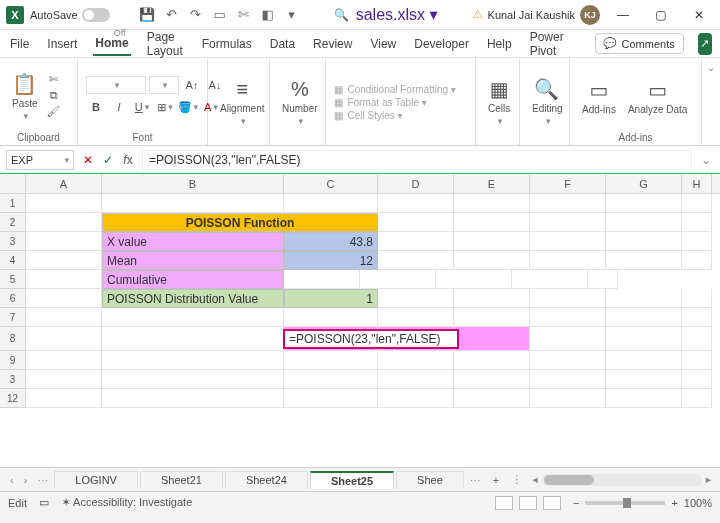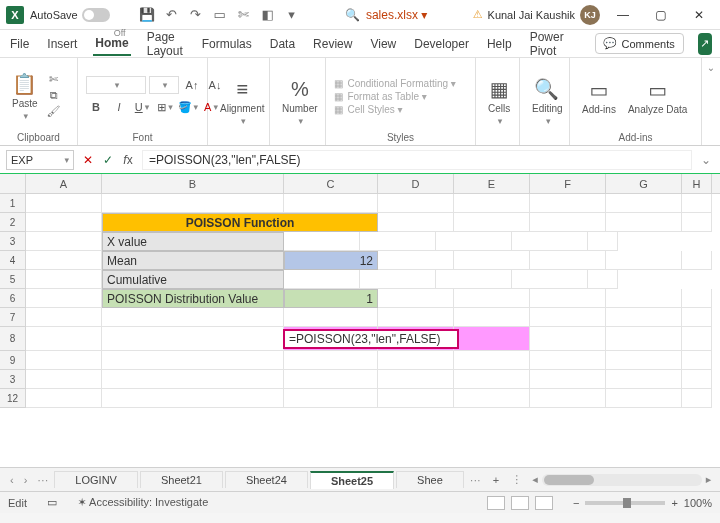--- a/index.html
+++ b/index.html
@@ -7,21 +7,21 @@
   .titlebar { height: 30px; background: #fff; display: flex; align-items: center; padding: 0 6px; border-bottom: 1px solid #e0e0e0; }
   .titlebar .left { display: flex; align-items: center; gap: 6px; }
   .x-icon { width: 18px; height: 18px; background: #217346; color: #fff; display: flex; align-items: center; justify-content: center; font-weight: bold; font-size: 11px; border-radius: 2px; }
   .autosave { display: flex; align-items: center; gap: 4px; font-size: 11px; }
   .toggle { width: 28px; height: 14px; background: #ccc; border-radius: 7px; position: relative; }
   .toggle::after { content: ""; width: 10px; height: 10px; background: #fff; border-radius: 50%; position: absolute; top: 2px; left: 2px; }
   .qat { display: flex; gap: 8px; margin-left: 8px; align-items: center; }
   .qat-icon { width: 16px; height: 16px; color: #666; display: flex; align-items: center; justify-content: center; font-size: 13px; }
   .titlebar .center { flex: 1; text-align: center; display: flex; align-items: center; justify-content: center; gap: 6px; }
   .search-icon { color: #777; }
-  .filename { font-size: 12px; color: #c2410c; }
+  .filename { font-size: 16px; color: #4c1d95; }
   .titlebar .right { display: flex; align-items: center; gap: 8px; }
   .user { display: flex; align-items: center; gap: 5px; font-size: 11px; }
   .avatar { width: 20px; height: 20px; border-radius: 50%; background: #8b7355; color: #fff; display: flex; align-items: center; justify-content: center; font-size: 9px; font-weight: bold; }
   .win-btn { width: 30px; height: 24px; display: flex; align-items: center; justify-content: center; font-size: 12px; color: #333; }
   .tabs { height: 28px; background: #fff; display: flex; align-items: center; padding: 0 8px; gap: 14px; font-size: 12px; border-bottom: 1px solid #e0e0e0; }
   .tab { padding: 4px 2px; color: #444; cursor: pointer; }
   .tab.active { border-bottom: 2px solid #217346; font-weight: 600; }
   .tabs-spacer { flex: 1; }
   .comments-btn { display: flex; align-items: center; gap: 4px; border: 1px solid #ccc; border-radius: 4px; padding: 3px 8px; font-size: 11px; }
   .share-btn { width: 26px; height: 22px; background: #217346; border-radius: 4px; color:#fff; display:flex;align-items:center;justify-content:center;font-size:11px;}
@@ -50,36 +50,36 @@
   .col-headers { display: flex; height: 20px; background: #f3f3f3; border-bottom: 1px solid #d4d4d4; }
   .corner { width: 26px; border-right: 1px solid #d4d4d4; background:#f3f3f3;}
   .col-h { border-right: 1px solid #d4d4d4; text-align: center; font-size: 11px; color: #555; line-height: 20px; background:#f3f3f3;}
   .rows { display: flex; flex-direction: column; }
   .row { display: flex; height: 19px; }
   .row-h { width: 26px; border-right: 1px solid #d4d4d4; border-bottom: 1px solid #d4d4d4; text-align: center; font-size: 10px; color: #555; line-height: 19px; background:#f3f3f3;}
   .cell { border-right: 1px solid #e3e3e3; border-bottom: 1px solid #e3e3e3; padding: 0 4px; font-size: 12px; line-height: 19px; overflow: hidden; white-space: nowrap; }
   .wA { width: 76px; } .wB { width: 182px; } .wC { width: 94px; } .wD { width: 76px; }
   .wE { width: 76px; } .wF { width: 76px; } .wG { width: 76px; } .wH { width: 30px; }
   .hdr-orange { background: #ffc000; font-weight: bold; text-align: center; border: 1px solid #bfbfbf; }
-  .lbl-blue { background: #e5e5e5; border: 1px solid #bfbfbf; }
+  .lbl-blue { background: #f0abfc; border: 1px solid #bfbfbf; }
   .val-blue { background: #b4c6e7; border: 1px solid #bfbfbf; text-align: right; }
   .val-blue-c { background: #b4c6e7; border: 1px solid #bfbfbf; text-align: center; }
   .lbl-green { background: #c6e0b4; border: 1px solid #bfbfbf; }
   .val-green { background: #c6e0b4; border: 1px solid #bfbfbf; text-align: right; }
   .pink { background: #ff99ff; }
   .formula-cell-overlay { position: absolute; border: 2px solid #cc0066; background: #fff; font-size: 12px; padding: 1px 4px; display: flex; align-items: center; }
   .sheet-tabs { height: 24px; background: #f3f3f3; display: flex; align-items: center; border-top: 1px solid #d0d0d0; padding: 0 6px; gap: 2px; font-size: 11px; }
   .nav-arrow { color: #888; padding: 0 4px; }
   .stab { padding: 2px 20px; border: 1px solid #ddd; border-bottom: none; background: #f3f3f3; color: #444; }
   .stab.active { background: #fff; border-top: 2px solid #217346; font-weight: 600; }
   .add-sheet { padding: 0 6px; color: #666; }
   .hscroll { flex: 1; display: flex; align-items: center; justify-content: flex-end; }
   .hscroll-track { width: 160px; height: 12px; background: #e8e8e8; border-radius: 6px; position: relative; }
   .hscroll-thumb { position: absolute; left: 2px; top: 1px; width: 50px; height: 10px; background: #bbb; border-radius: 5px; }
-  .statusbar { height: 22px; background: #f3f3f3; display: flex; align-items: center; padding: 0 8px; font-size: 11px; color: #555; gap: 20px; border-top: 1px solid #d0d0d0; }
+  .statusbar { height: 22px; background: #f3f3f3; display: flex; align-items: center; padding: 0 8px; font-size: 11px; color: #555; gap: 12px; border-top: 1px solid #d0d0d0; }
   .statusbar .spacer { flex: 1; }
   .view-btns { display: flex; gap: 6px; }
   .view-btn { width: 18px; height: 14px; border: 1px solid #bbb; background: #fff; }
   .zoom { display: flex; align-items: center; gap: 6px; }
   .zoom-track { width: 80px; height: 4px; background: #ccc; position: relative; }
   .zoom-thumb { position: absolute; left: 38px; top: -3px; width: 8px; height: 10px; background: #888; }
   .chev { font-size: 9px; color: #888; margin-left: 2px; }
   .ribbon-expand { width: 18px; display:flex; align-items:flex-start; justify-content:center; padding-top:4px; color:#888; font-size:10px;}
 </style>
 </head>
@@ -220,21 +220,20 @@
         <div>
             <span>▦</span>
             <span>Format as Table ▾</span>
           </div>
         <div>
             <span>▦</span>
             <span>Cell Styles ▾</span>
           </div>
       </div>
     </div>
-    <div class="group-label">Styles</div>
   </div>
   <div class="group" style="width:44px;">
     <div class="group-body">
       <div class="big-btn">
         <div class="icon">▦</div>
         <span>Cells</span>
         <span class="chev">▾</span>
       </div>
     </div>
     <div class="group-label"></div>
@@ -312,20 +311,21 @@
         <div class="cell wD"></div>
         <div class="cell wE"></div>
         <div class="cell wF"></div>
         <div class="cell wG"></div>
         <div class="cell wH"></div>
       </div>
     <div class="row">
         <div class="row-h">3</div>
         <div class="cell wA"></div>
         <div class="cell wB lbl-blue">X value</div>
+        <div class="cell wC val-blue">43.8</div>
         <div class="cell wD"></div>
         <div class="cell wE"></div>
         <div class="cell wF"></div>
         <div class="cell wG"></div>
         <div class="cell wH"></div>
       </div>
     <div class="row">
         <div class="row-h">4</div>
         <div class="cell wA"></div>
         <div class="cell wB lbl-blue">Mean</div>

